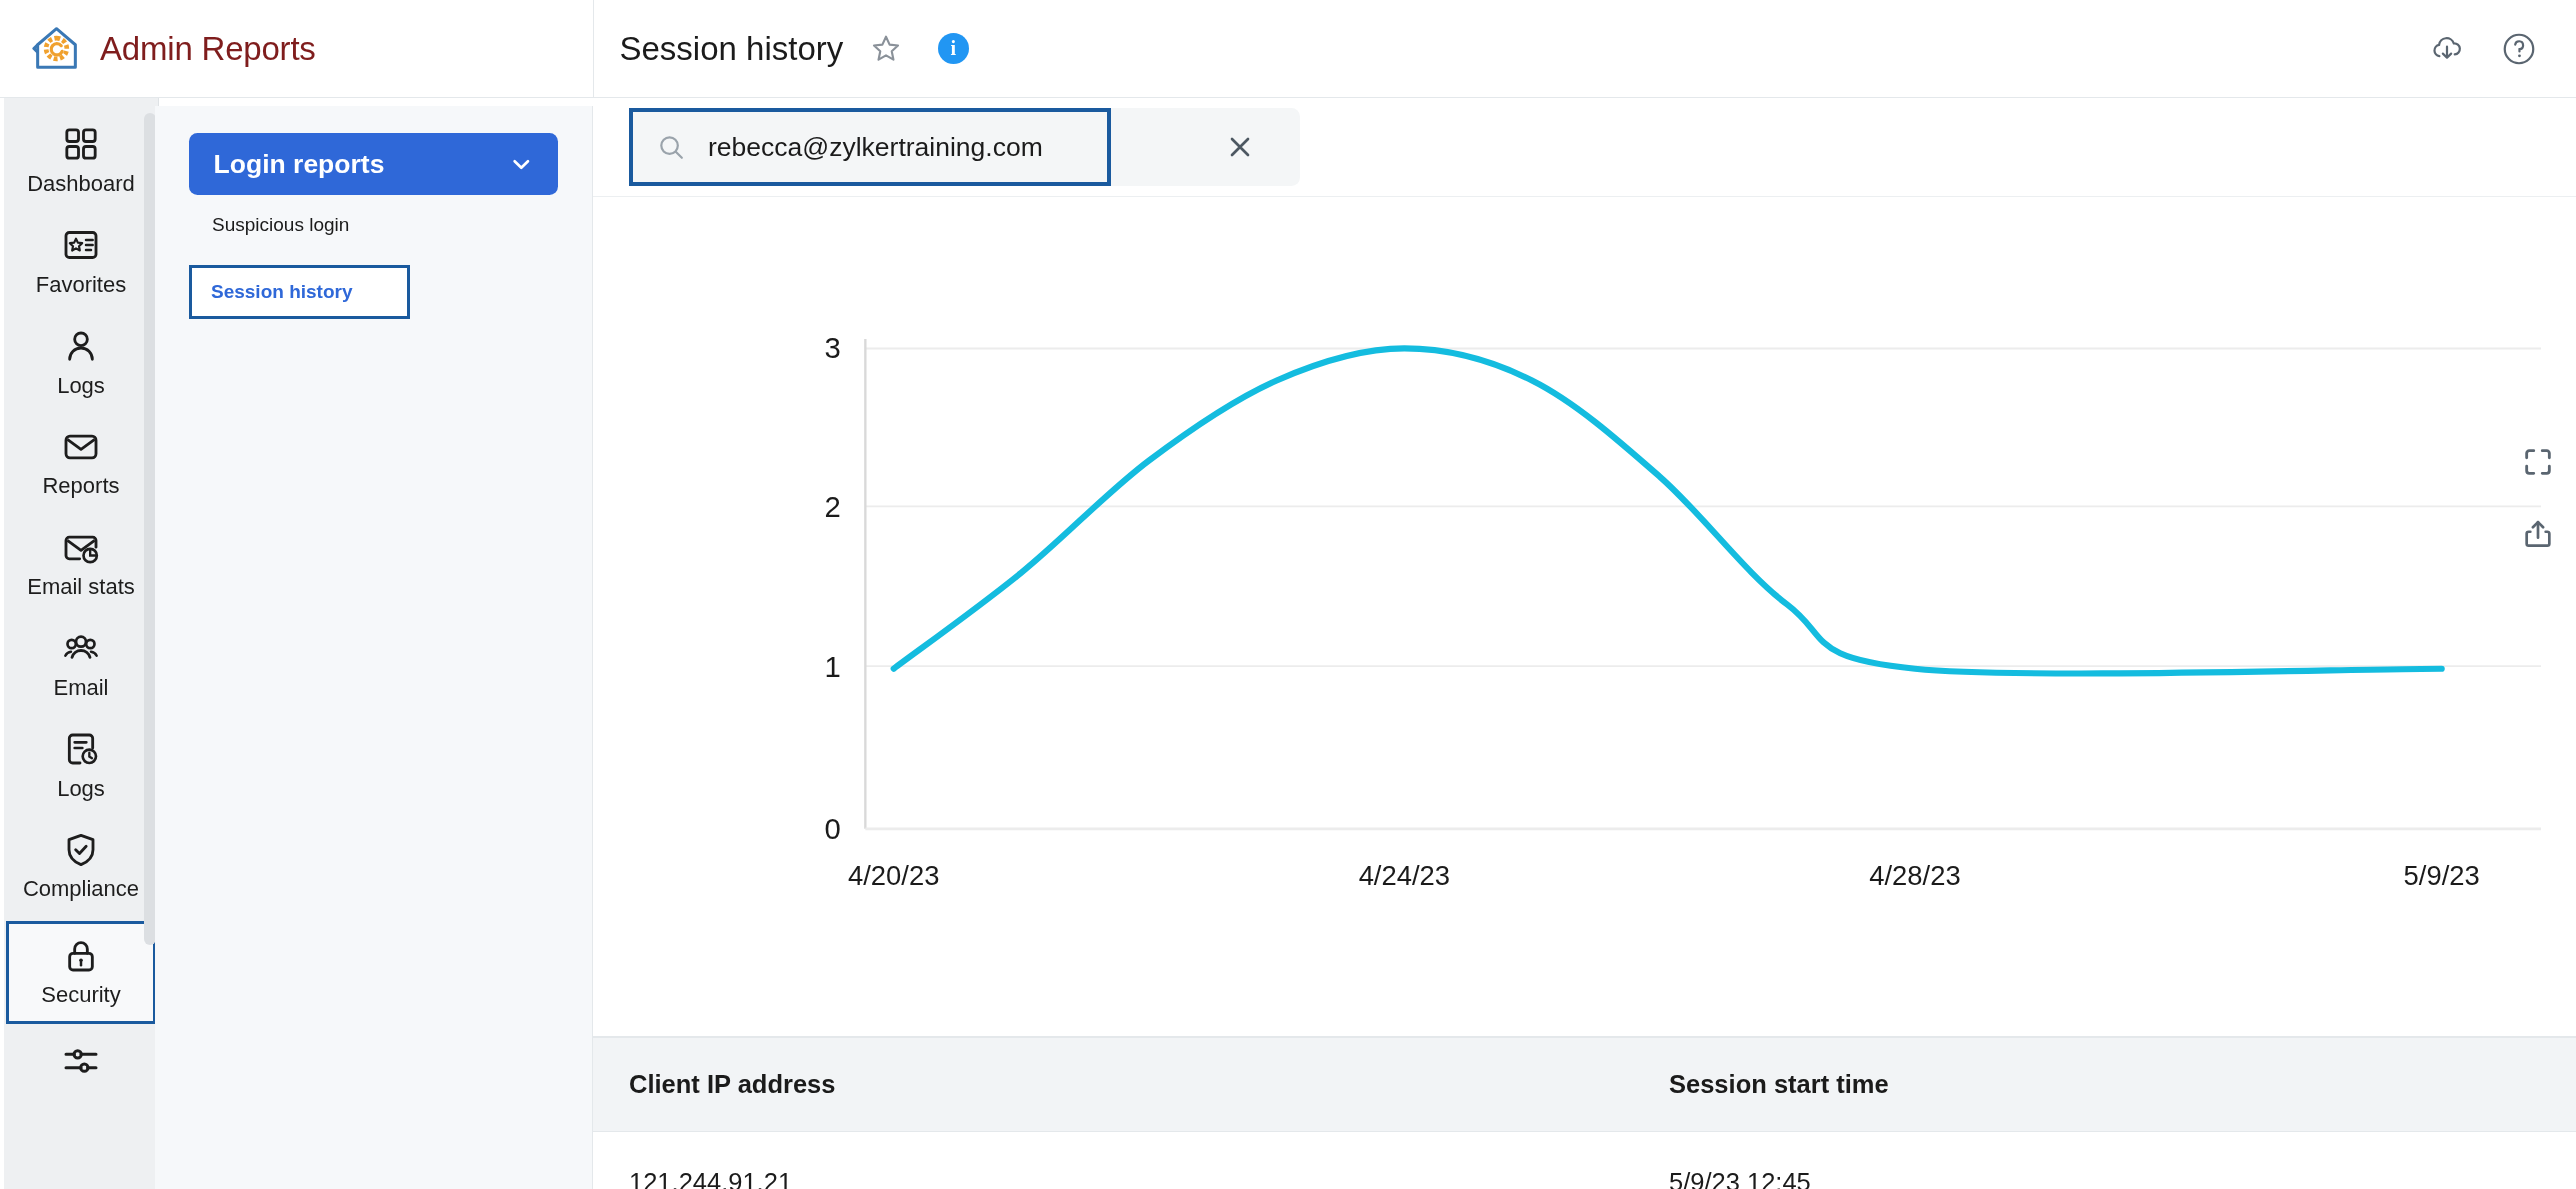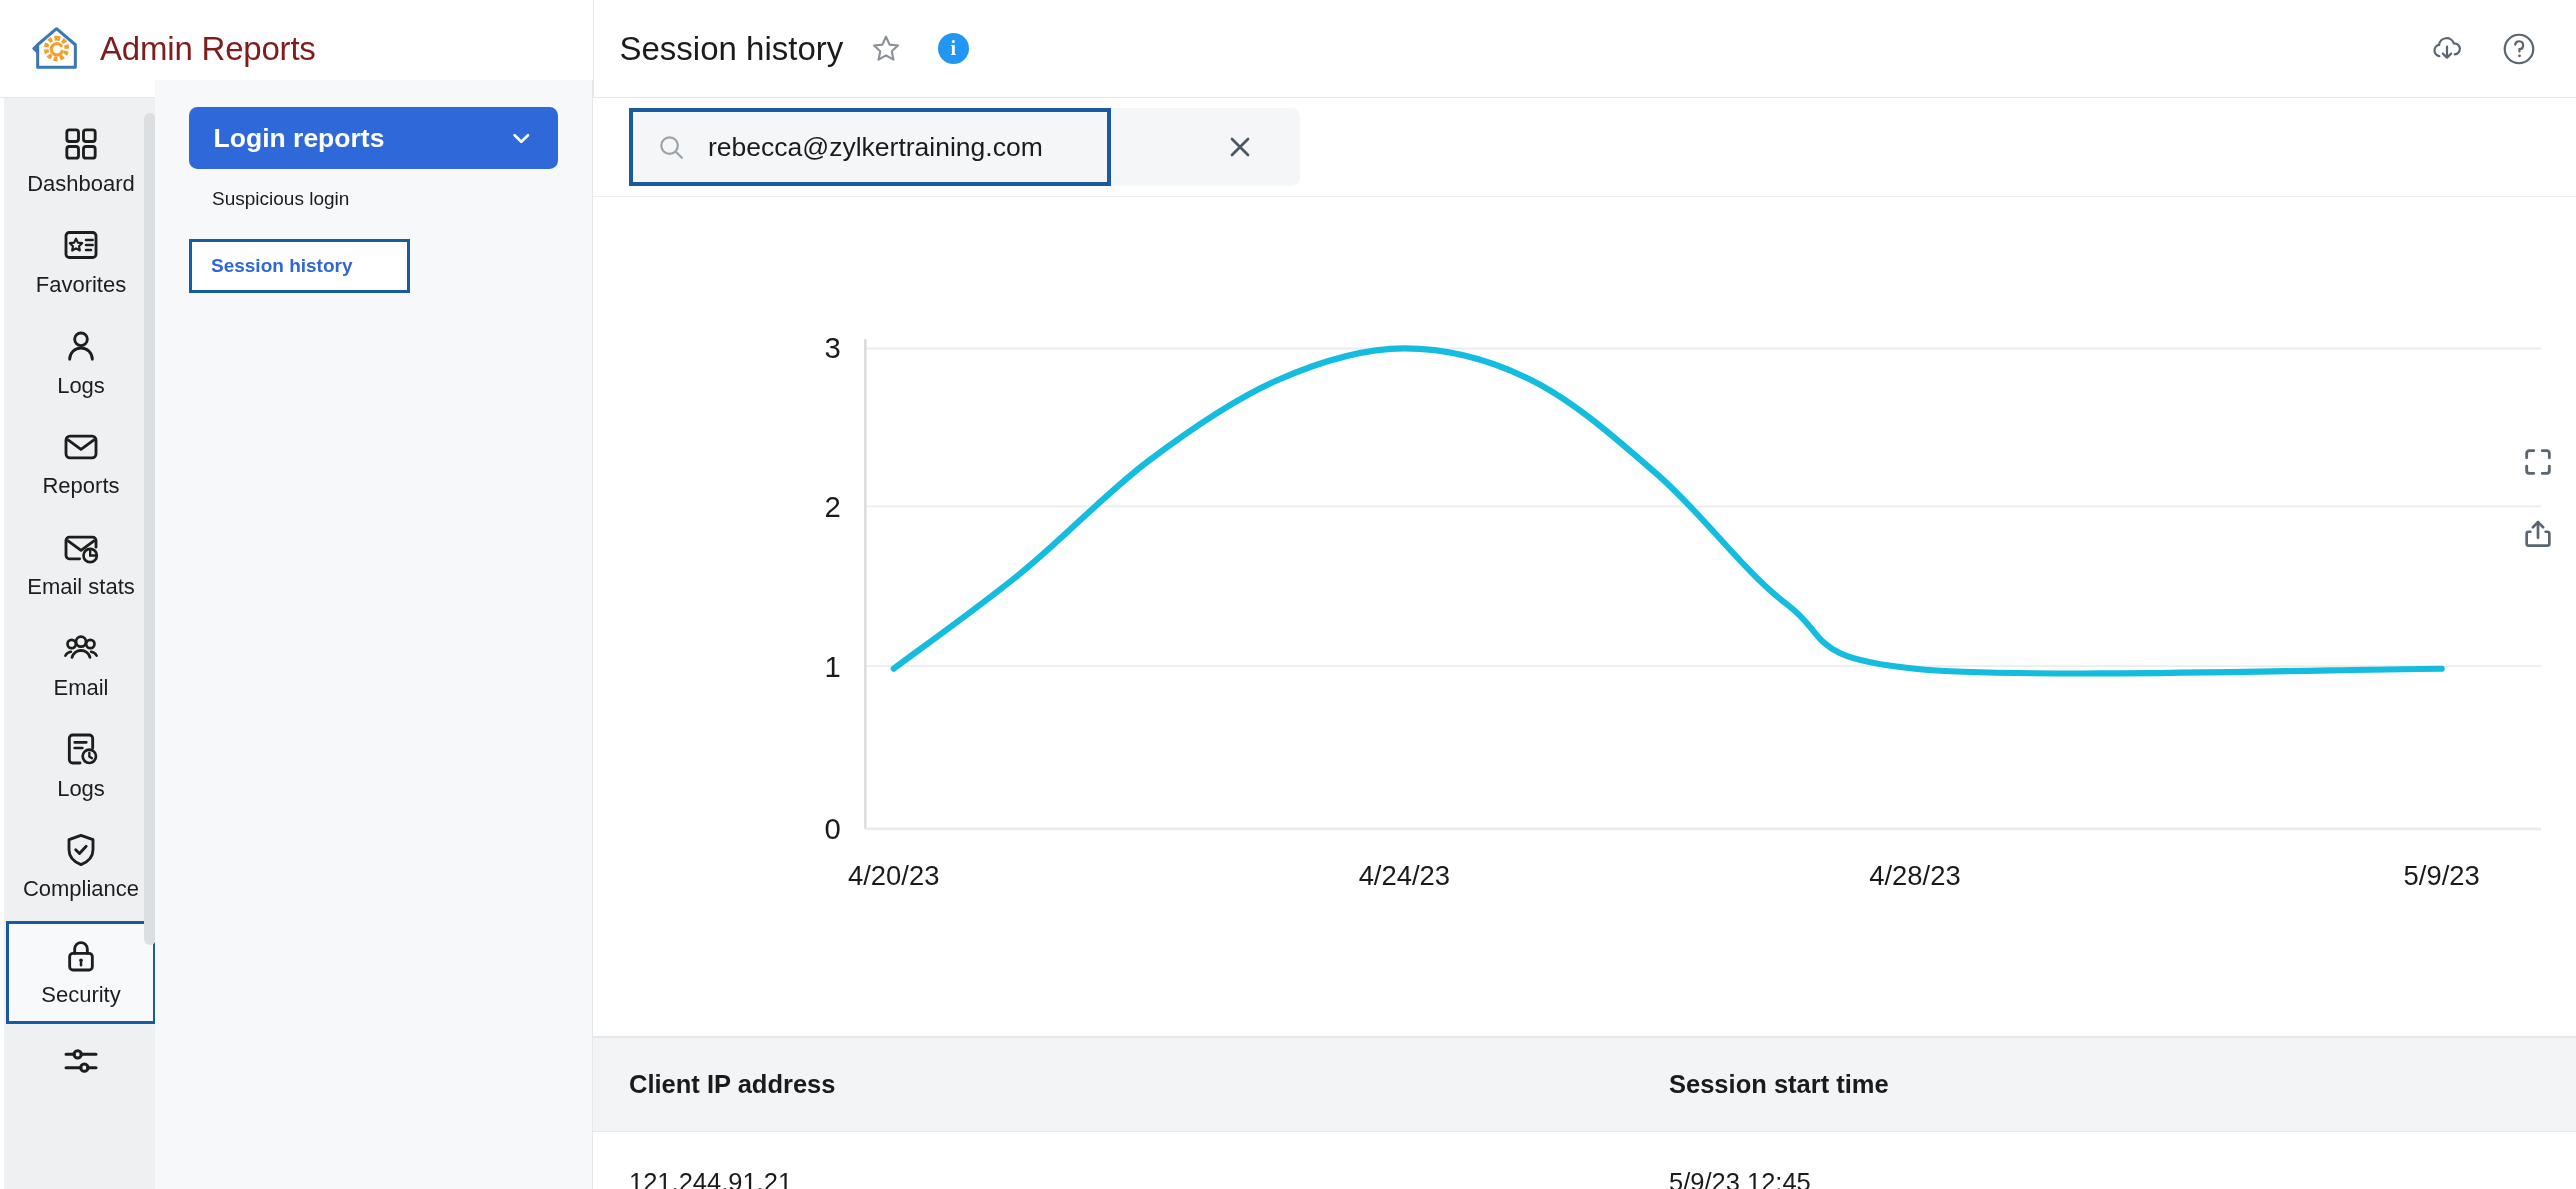--- a/index.html
+++ b/index.html
@@ -54,21 +54,21 @@
     background:#f8f9fa; border:3.8px solid #1a5a9e;
     margin:3.8px 1.9px; padding:11.3px 0 13.2px;
   }
   .rail-scroll {
     position:absolute; right:1.9px; top:15px; width:12.3px; height:832px;
     background:#dcdfe2; border-radius:6.6px;
   }
 
   
   .subnav {
-    position:absolute; left:155px; top:80px; width:438px; bottom:0;
+    position:absolute; left:155px; top:106px; width:438px; bottom:0;
     background:#f6f8fa; border-right:0.9px solid #e4e8eb;
   }
   .dropdown {
     margin:27.4px 34px 0 34px; height:62px; background:#2f68d8; border-radius:8.5px;
     display:flex; align-items:center; justify-content:space-between;
     padding:0 24.6px 0 24.6px; cursor:pointer;
   }
   .dropdown .dd-label { color:#fff; font-size:26.5px; font-weight:bold; }
   .dropdown .chev { width:24.6px; height:24.6px; color:#fff; }
   .subnav-item {

